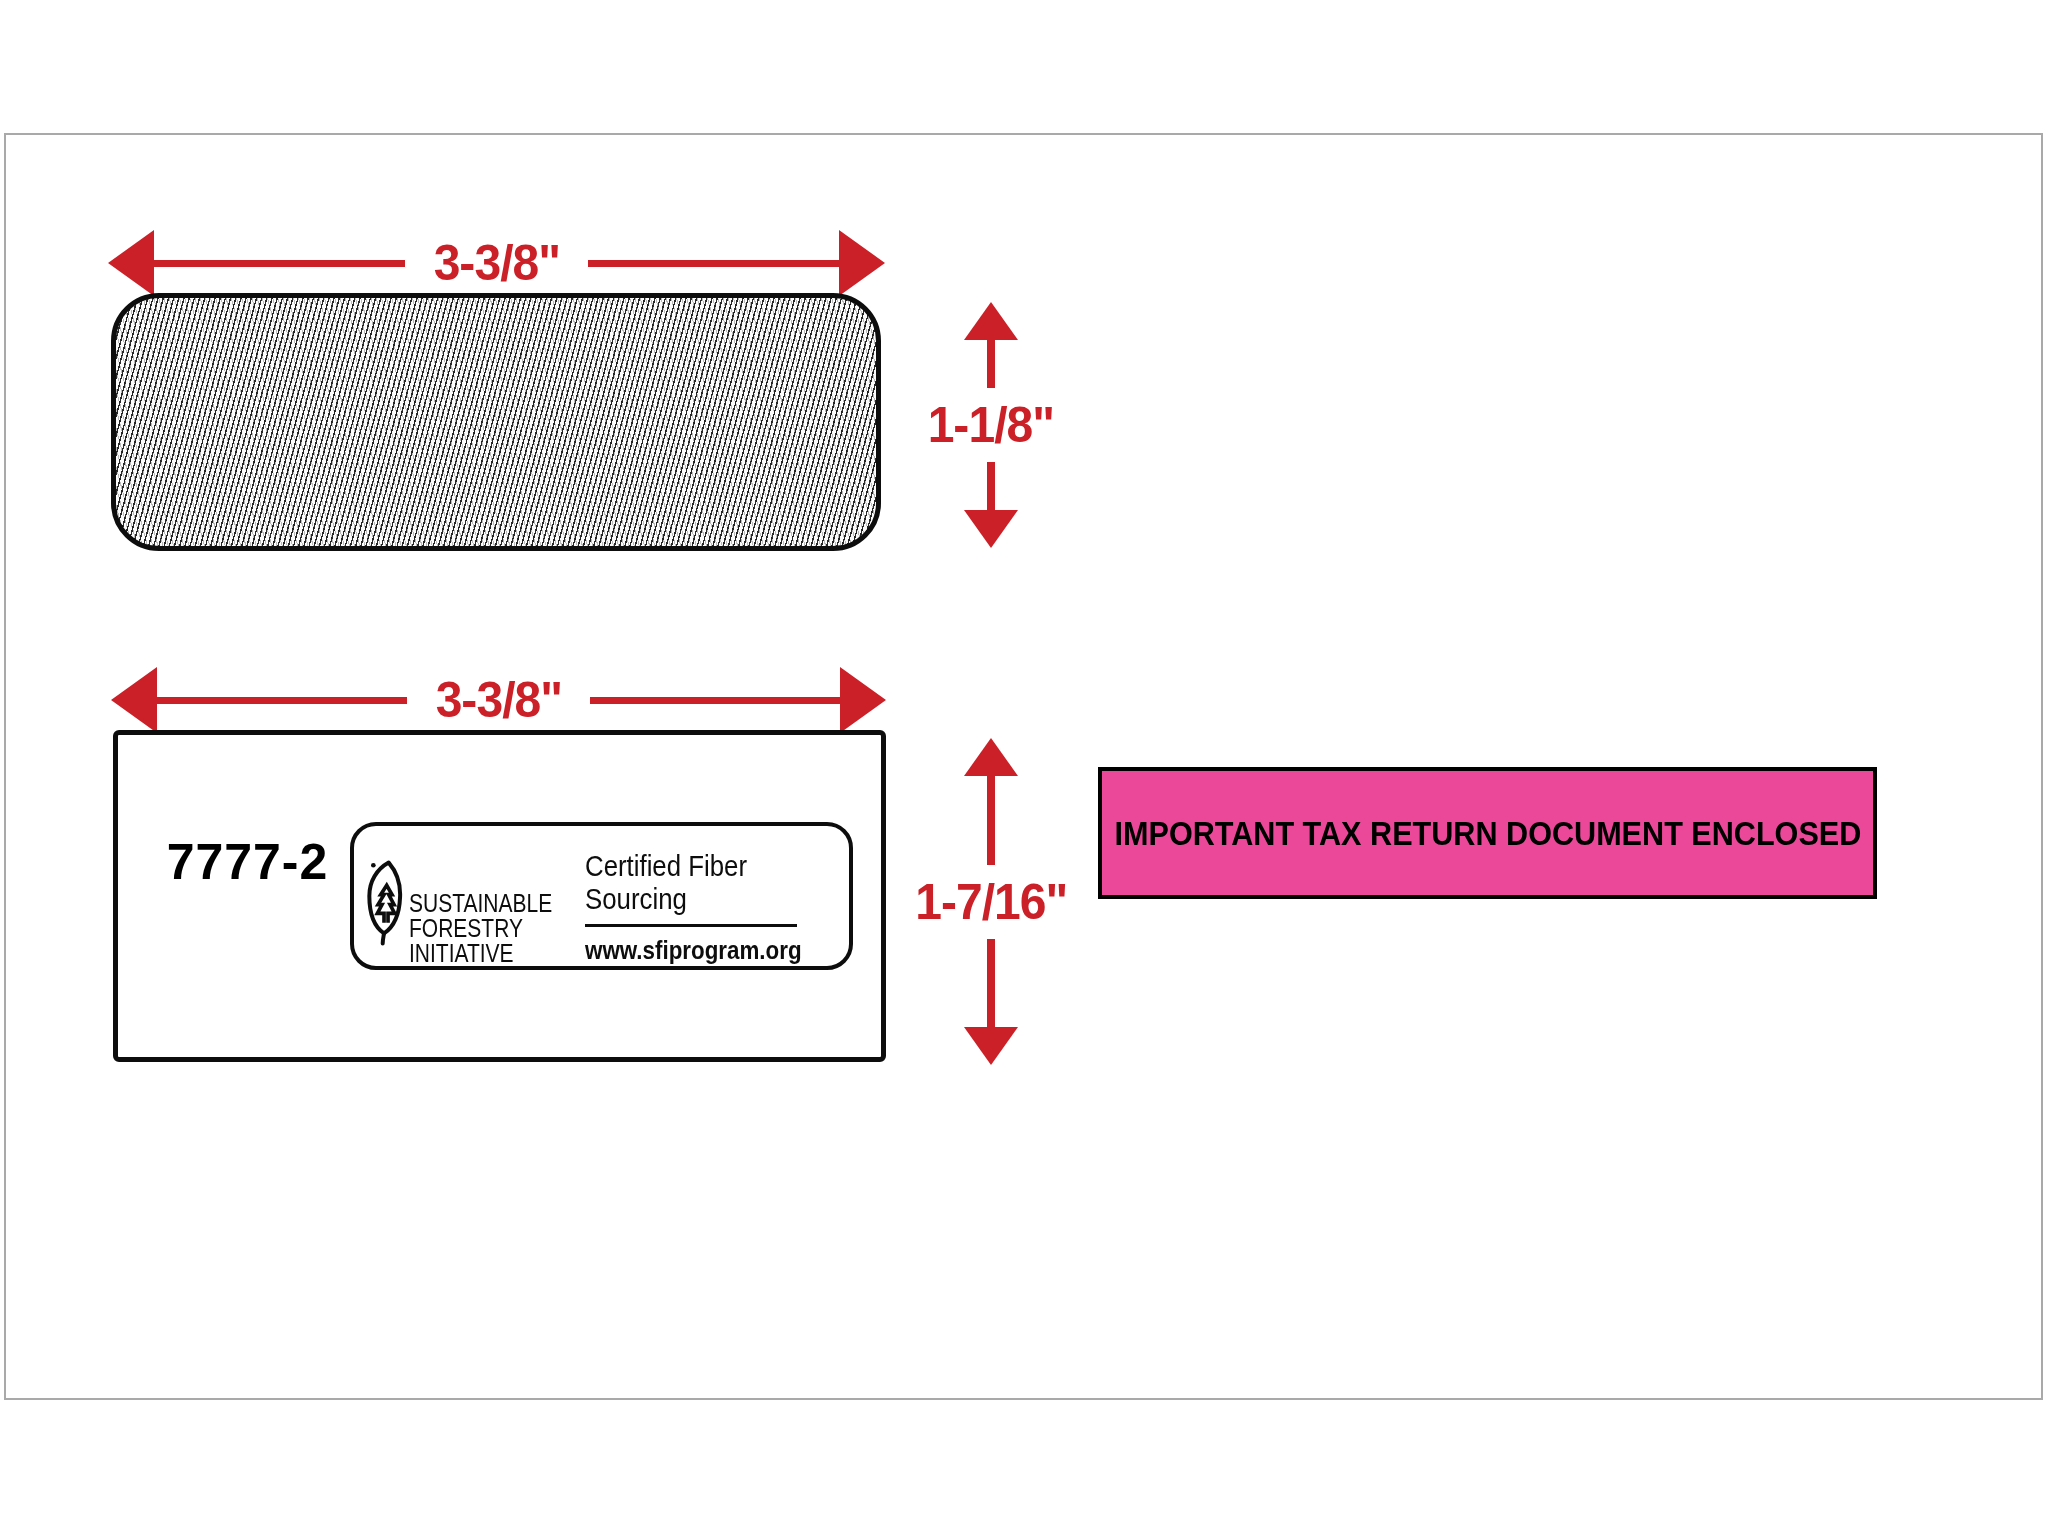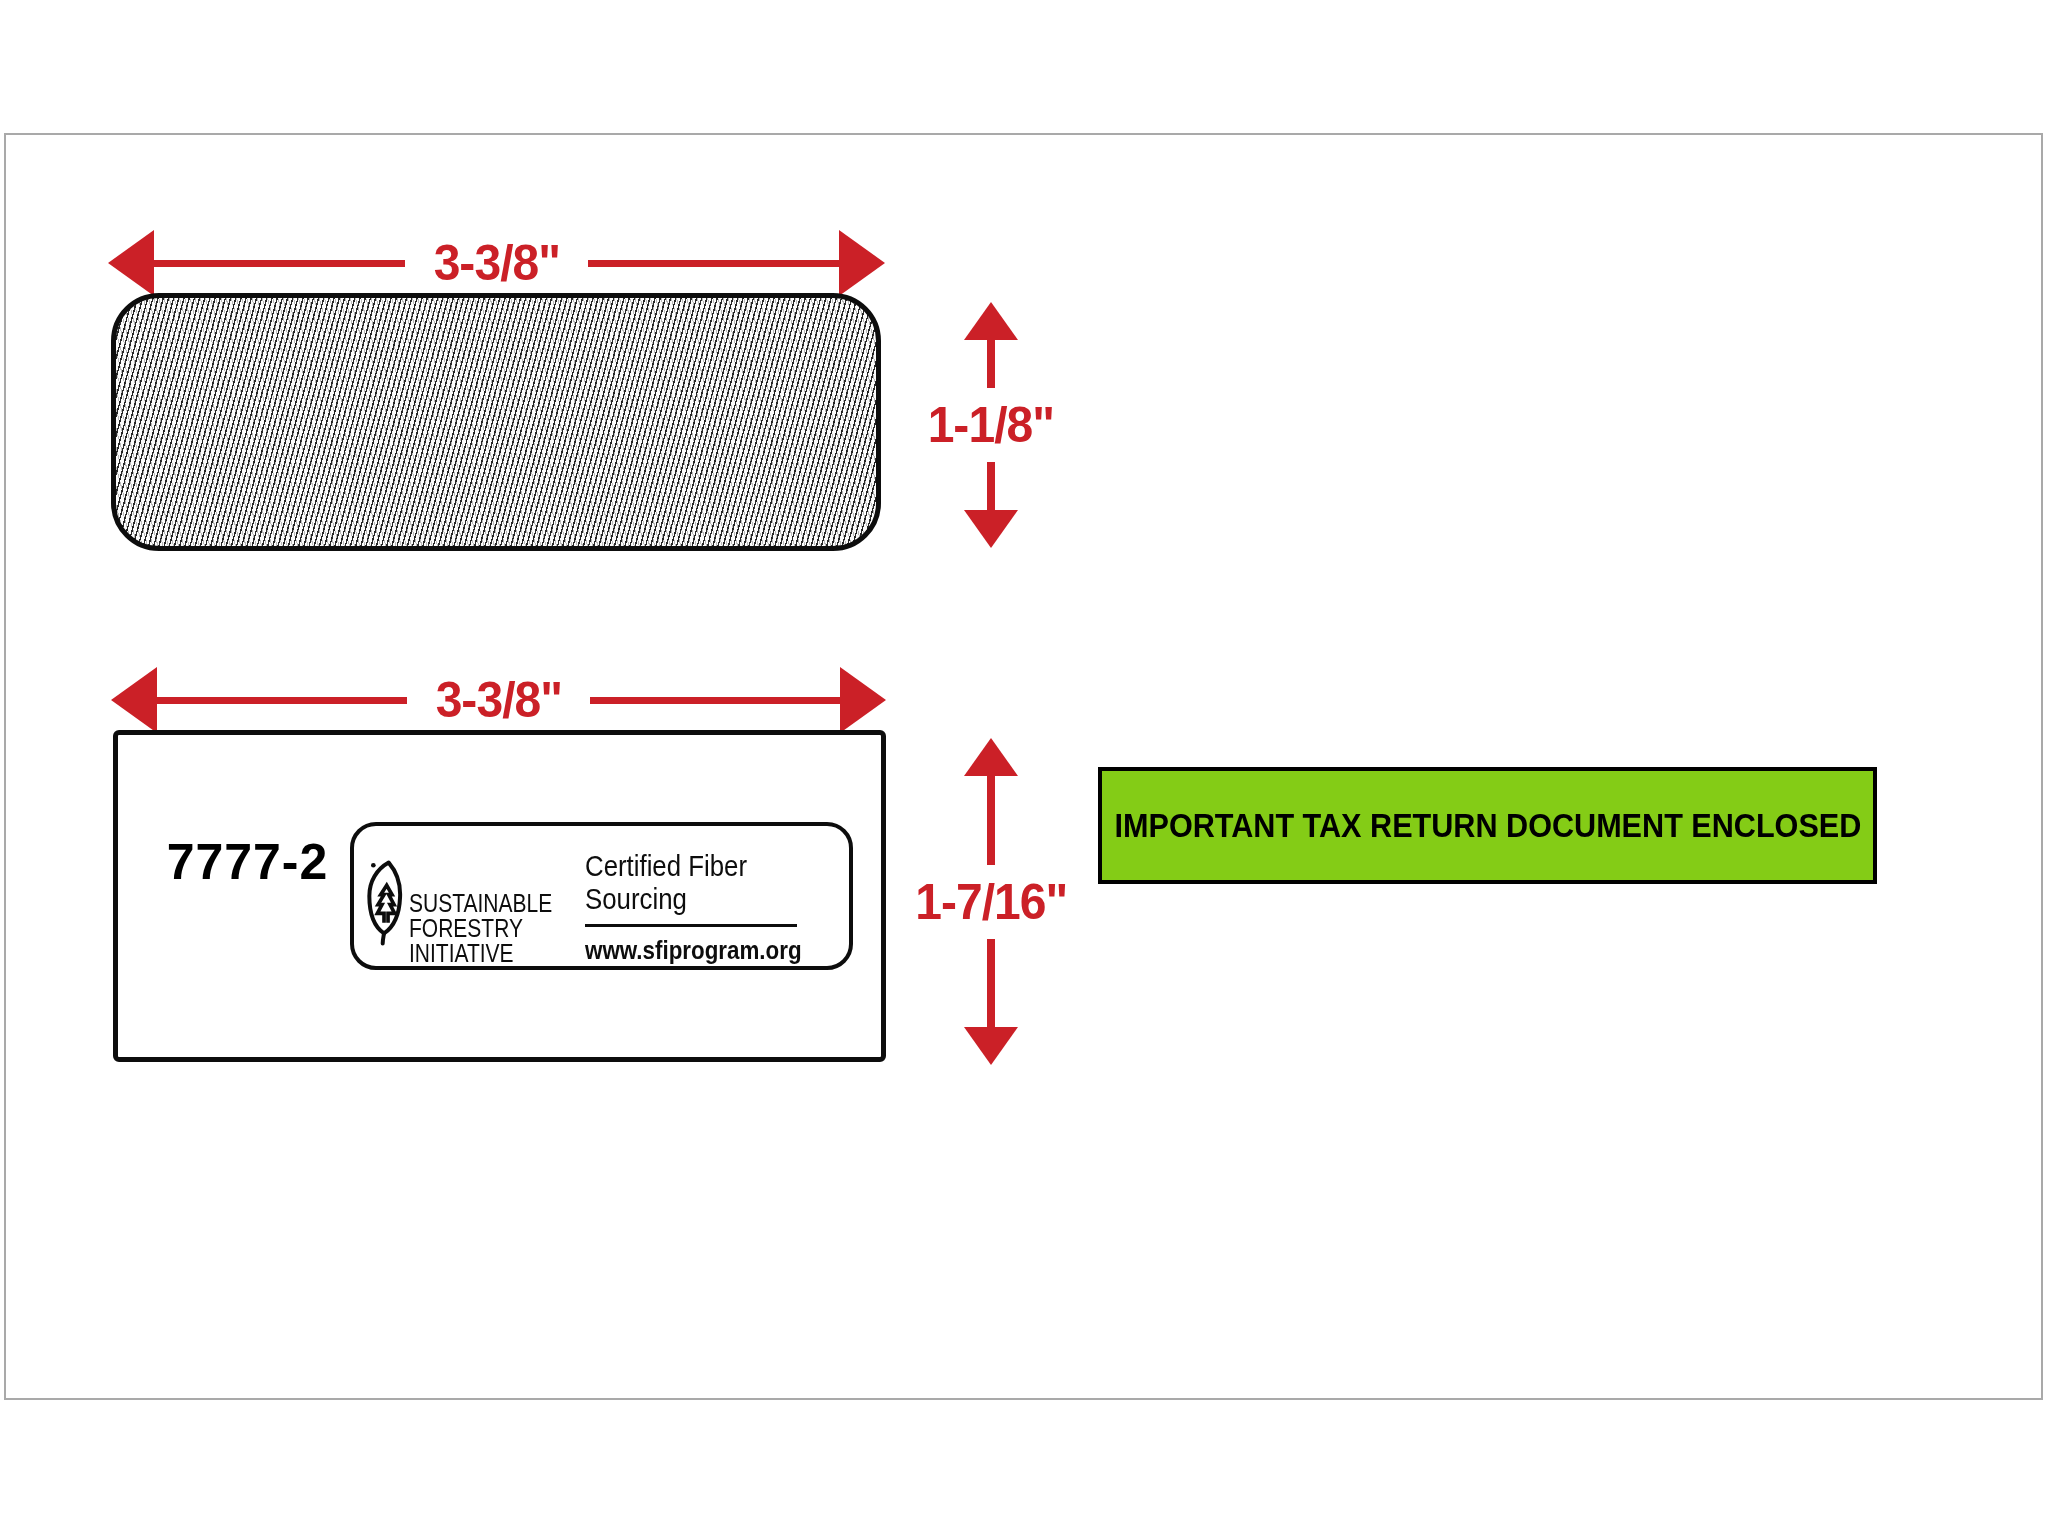--- a/index.html
+++ b/index.html
@@ -64,22 +64,22 @@
     font-size:30px;color:var(--ink);line-height:33px;
     transform:scaleX(.86);transform-origin:left center;
   }
   .cert-rule{height:3px;background:var(--ink);width:212px;margin:9px 0 8px 0;}
   .sfi-url{
     font-size:26px;font-weight:bold;color:var(--ink);
     transform:scaleX(.86);transform-origin:left center;
   }
   
   .notice-box{
-    position:absolute;left:1098px;top:767px;width:779px;height:117px;
-    border:4px solid #000;background:#84cc16;display:flex;align-items:center;justify-content:center;
+    position:absolute;left:1098px;top:767px;width:779px;height:132px;
+    border:4px solid #000;background:#ec4899;display:flex;align-items:center;justify-content:center;
   }
   .notice-text{
     font-size:34px;font-weight:bold;color:#000;white-space:nowrap;
     transform:scaleX(.9);letter-spacing:0;
   }
 </style>
 </head>
 <body>
 
 <div class="envelope"></div>

